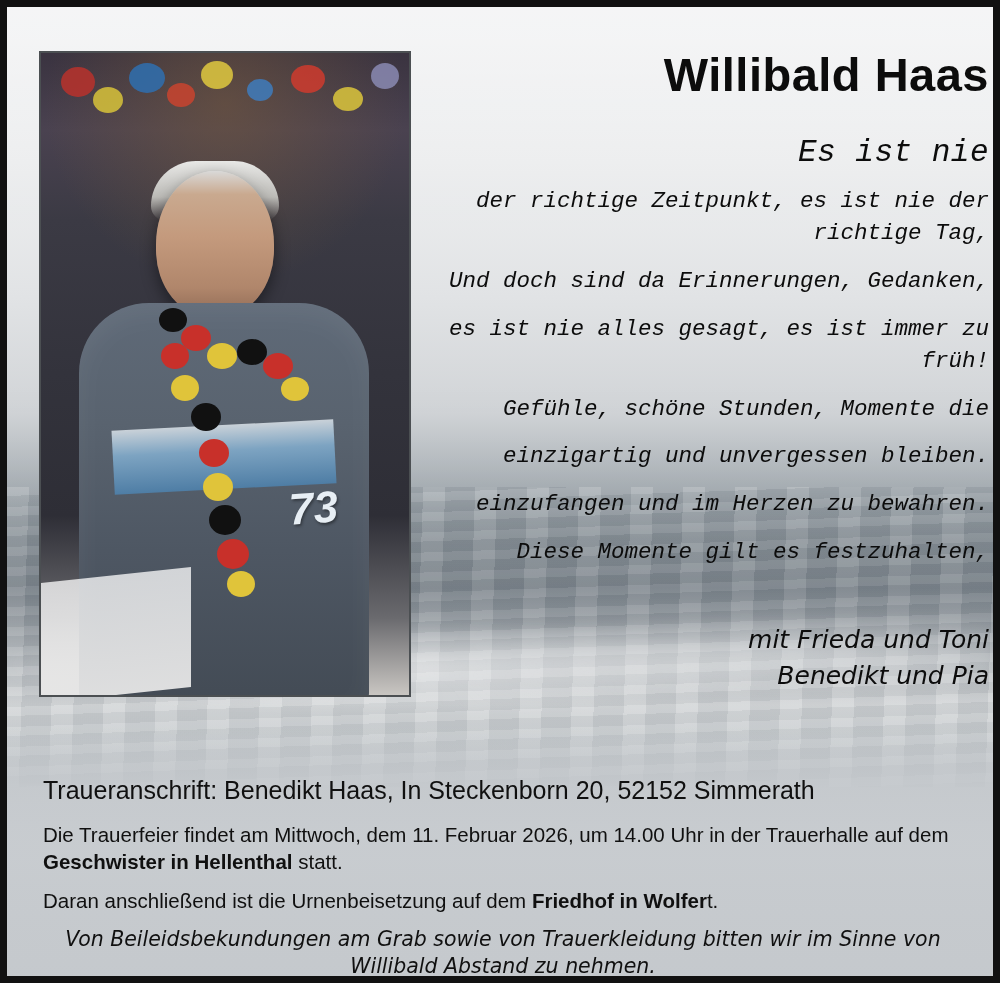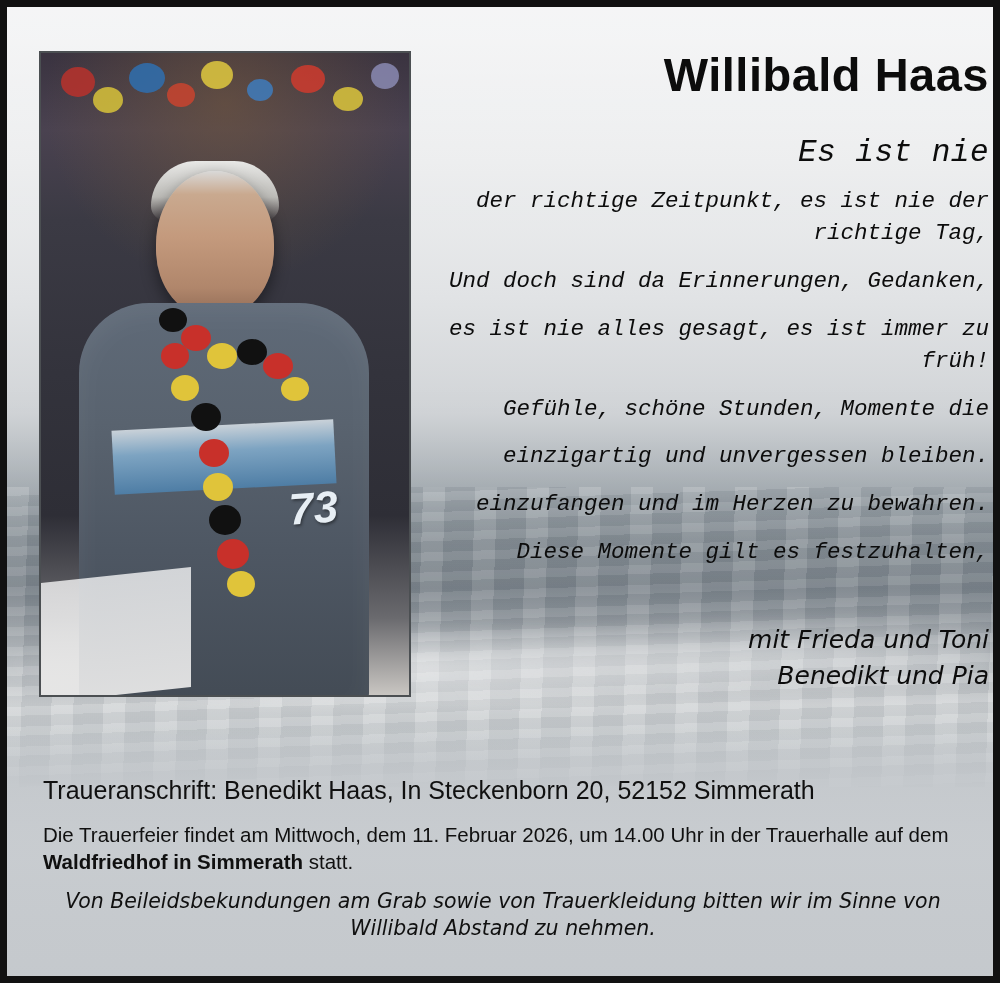--- a/index.html
+++ b/index.html
@@ -311,20 +311,23 @@
     <div class="family">
       <div>mit Frieda und Toni</div>
       <div>Benedikt und Pia</div>
     </div>
   </div>
 
   <div class="footer">
     <div class="addr">Traueranschrift: Benedikt Haas, In Steckenborn 20, 52152 Simmerath</div>
 
     <div class="note">
-      <span>Die Trauerfeier findet am Mittwoch, dem 11. Februar 2026, um 14.00 Uhr in der Trauerhalle auf dem </span><b>Waldfriedhof in Simmerath</b><span> statt.</span>
-    </div>
-
+      <span>Die Trauerfeier findet am Mittwoch, dem 11. Februar 2026, um 14.00 Uhr in der Trauerhalle auf dem </span><b>Geschwister in Hellenthal</b><span> statt.</span>
+    </div>
+
+    <div class="note">
+      <span>Daran anschließend ist die Urnenbeisetzung auf dem </span><b>Friedhof in Wolfer</b><span>t.</span>
+    </div>
 
     <div class="note-italic">Von Beileidsbekundungen am Grab sowie von Trauerkleidung bitten wir im Sinne von Willibald Abstand zu nehmen.</div>
   </div>
 
 </div>
 
 </body></html>

